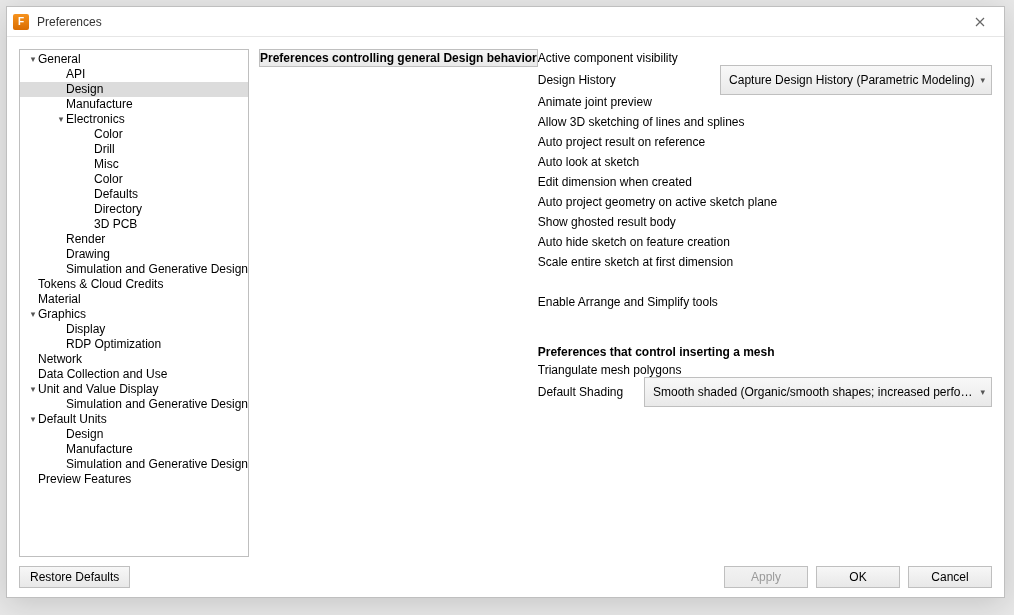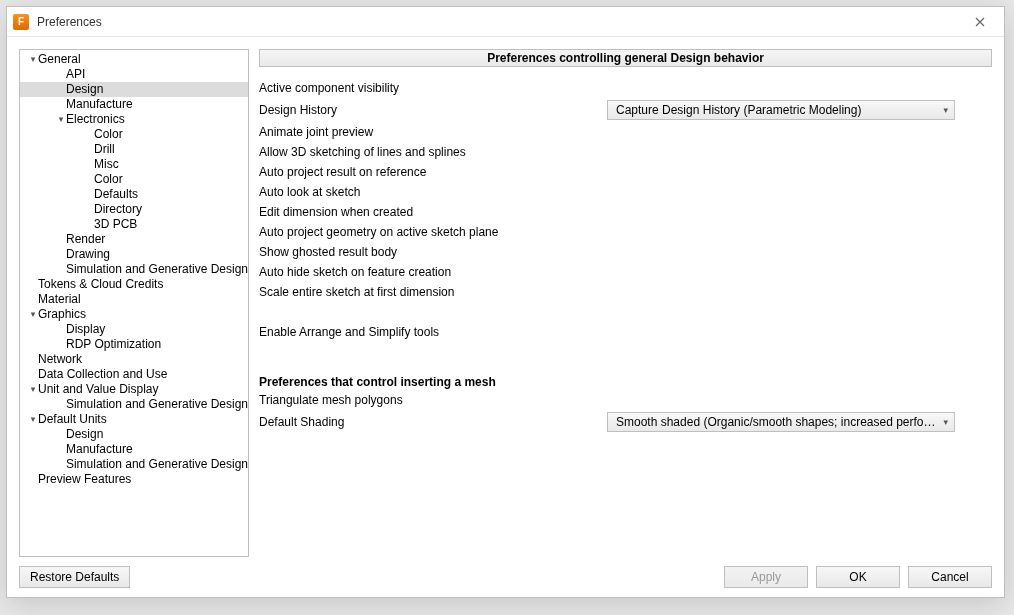--- a/index.html
+++ b/index.html
@@ -99,21 +99,21 @@
       font-size: 9px;
       color: #555;
       user-select: none;
     }
     .tree-label { color: #000; }
 
     
     .right {
       flex: 1;
       display: flex;
-      flex-direction: column;
+      flex-direction: row;
       min-width: 0;
     }
     .section-header {
       border: 1px solid #bfbfbf;
       background: linear-gradient(#f5f5f5, #e9e9e9);
       height: 18px;
       display: flex;
       align-items: center;
       justify-content: center;
       font-weight: 700;
@@ -146,21 +146,21 @@
       display: flex;
       align-items: center;
       height: 18px;
       font-weight: 700;
       color: #000;
     }
     .sub-section-title .form-label { font-weight: 700; }
 
     .select {
       flex: 1;
-      height: 20px;
+      height: 30px;
       border: 1px solid #bfbfbf;
       background: linear-gradient(#f8f8f8, #e9e9e9);
       display: flex;
       align-items: center;
       padding: 0 6px 0 8px;
       margin-left: 2px;
       max-width: 348px;
       cursor: pointer;
     }
     .select.wide { max-width: 348px; }

